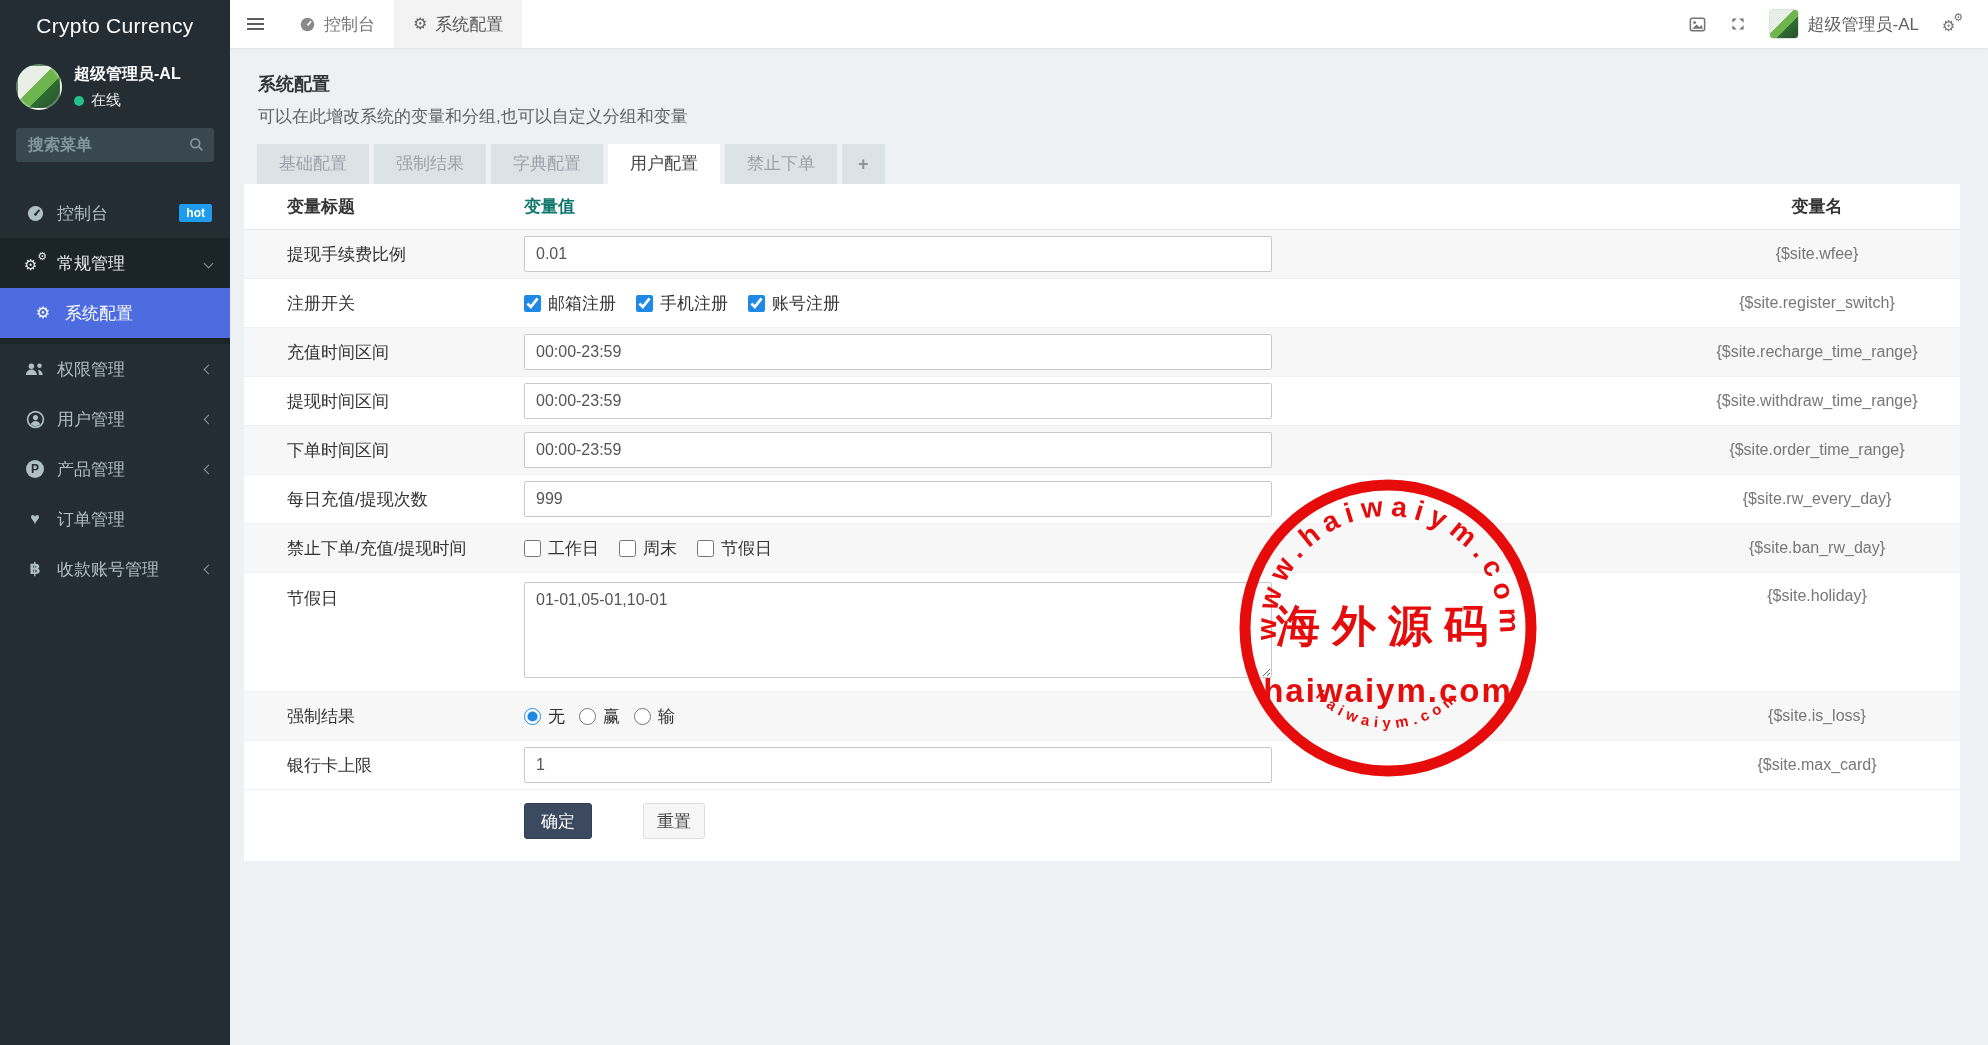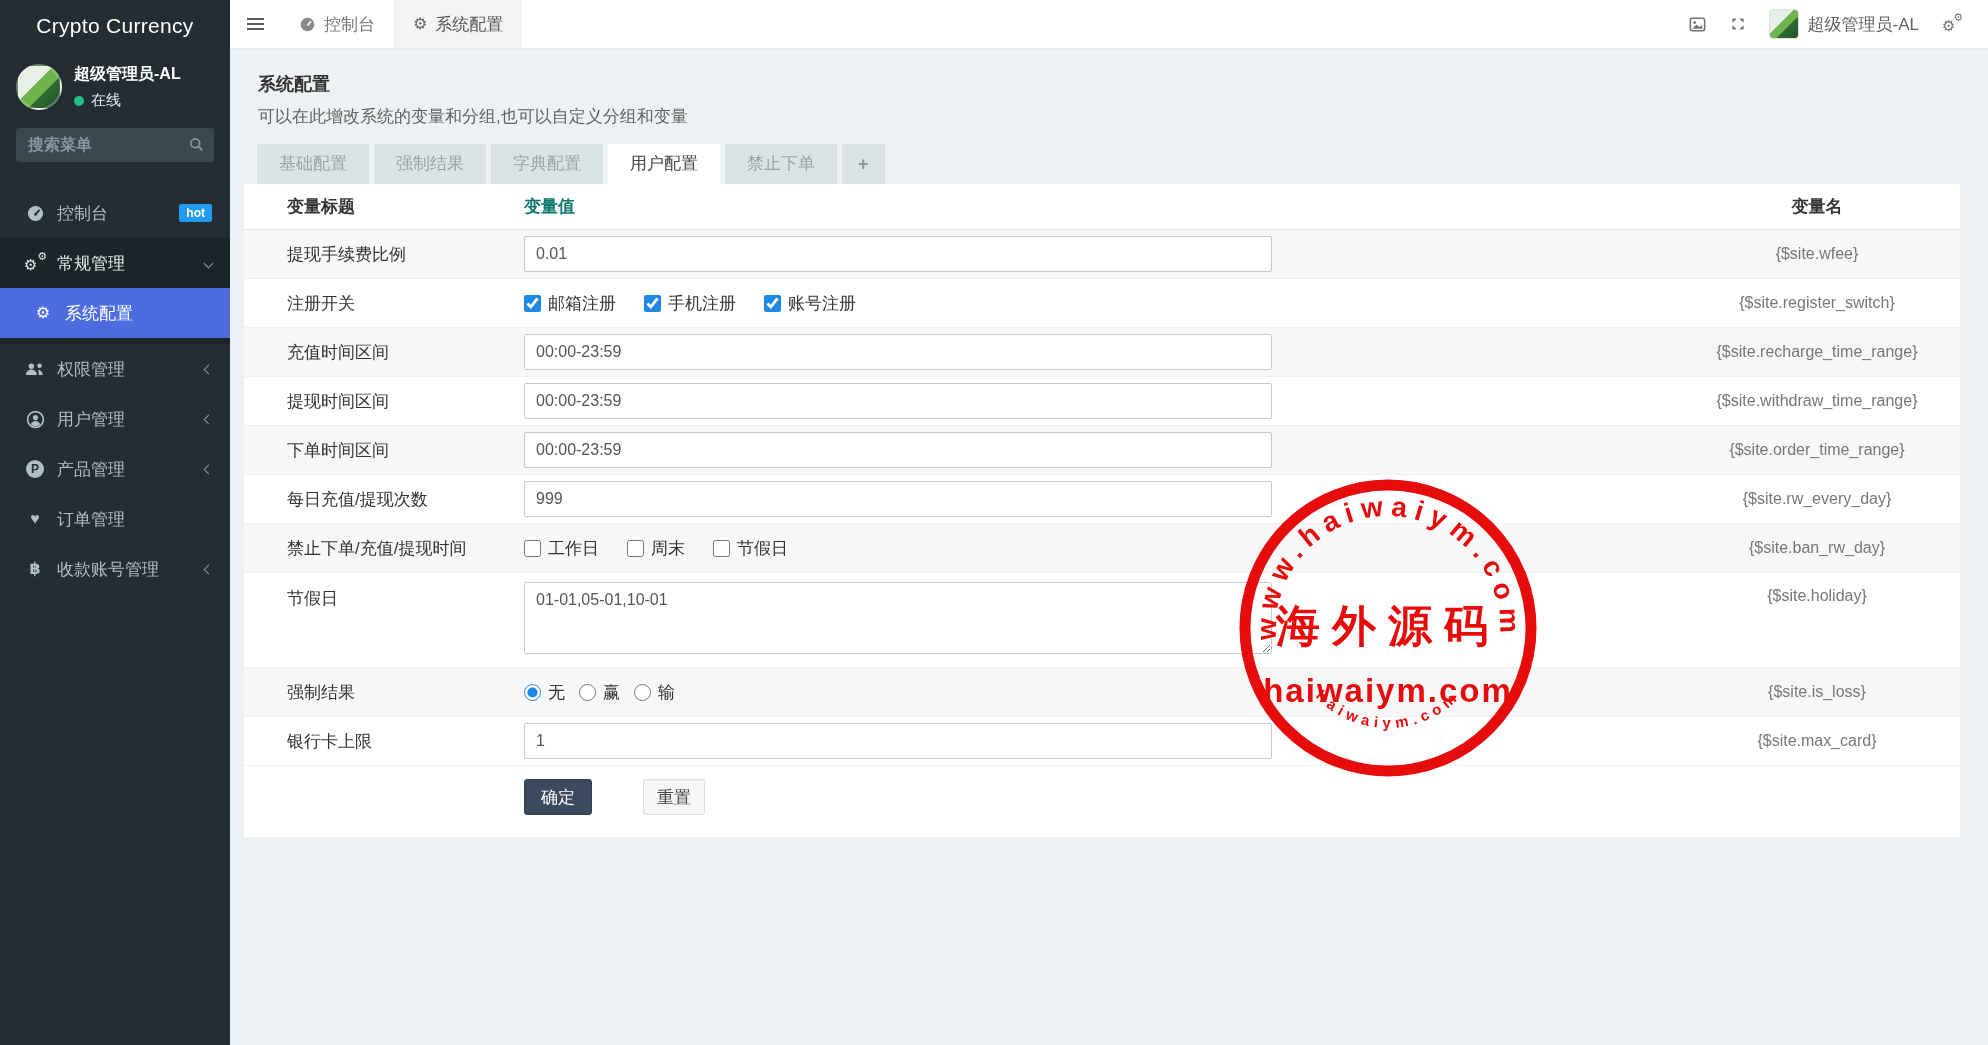--- a/index.html
+++ b/index.html
@@ -62,24 +62,24 @@
 
   .card { margin:0 28px 0 14px; background:#fff; padding-bottom:22px; }
   .trow { display:grid; grid-template-columns:280px 1150px auto; align-items:center; min-height:49px; border-bottom:1px solid #f1f1f1; }
   .trow.alt { background:#f7f7f7; }
   .trow .c-label { padding-left:24px; color:#333;margin-left:19px; }
   .trow .c-var { color:#777; font-size:16px;text-align:center; }
   .thead { font-weight:bold; min-height:46px; border-bottom:1px solid #e6e6e6; background:#fff; }
   .thead > div { color:#0f766e; }
   .thead .c-var { color:#333; font-weight:bold; font-size:17px; }
   .tinput { width:748px; height:36px; border:1px solid #c9c9c9; border-radius:2px; padding:0 11px; font-size:16px; color:#555; font-family:inherit; outline:none; background:#fff; }
-  textarea.tinput { height:72px; padding-top:8px; resize:both; }
+  textarea.tinput { height:96px; padding-top:8px; resize:both; }
   .row-tall { align-items:flex-start; padding:9px 0 8px 0; }
   .row-tall .c-label, .row-tall .c-var { padding-top:5px; }
-  .opt-group { display:flex; align-items:center; gap:28px; }
+  .opt-group { display:flex; align-items:center; gap:20px; }
   .opt { display:flex; align-items:center; gap:7px; color:#333; font-size:17px; }
   .opt input { width:17px; height:17px; accent-color:#1e88e5; }
   .btn-row { padding:13px 6px 0 280px; display:flex; gap:8px; }
   .btn { height:36px; border-radius:3px; font-size:17px; cursor:pointer; font-family:inherit; }
   .btn-primary { background:#3b4a5f; border:1px solid #323f52; color:#fff; padding:0 16px; }
   .btn-default { background:#f6f6f6; border:1px solid #ddd; color:#444; padding:0 13px;margin-left:43px; }
 
   
   .sidebar .needle { stroke:#232d33; }
   .topbar .needle { stroke:#fff; }

